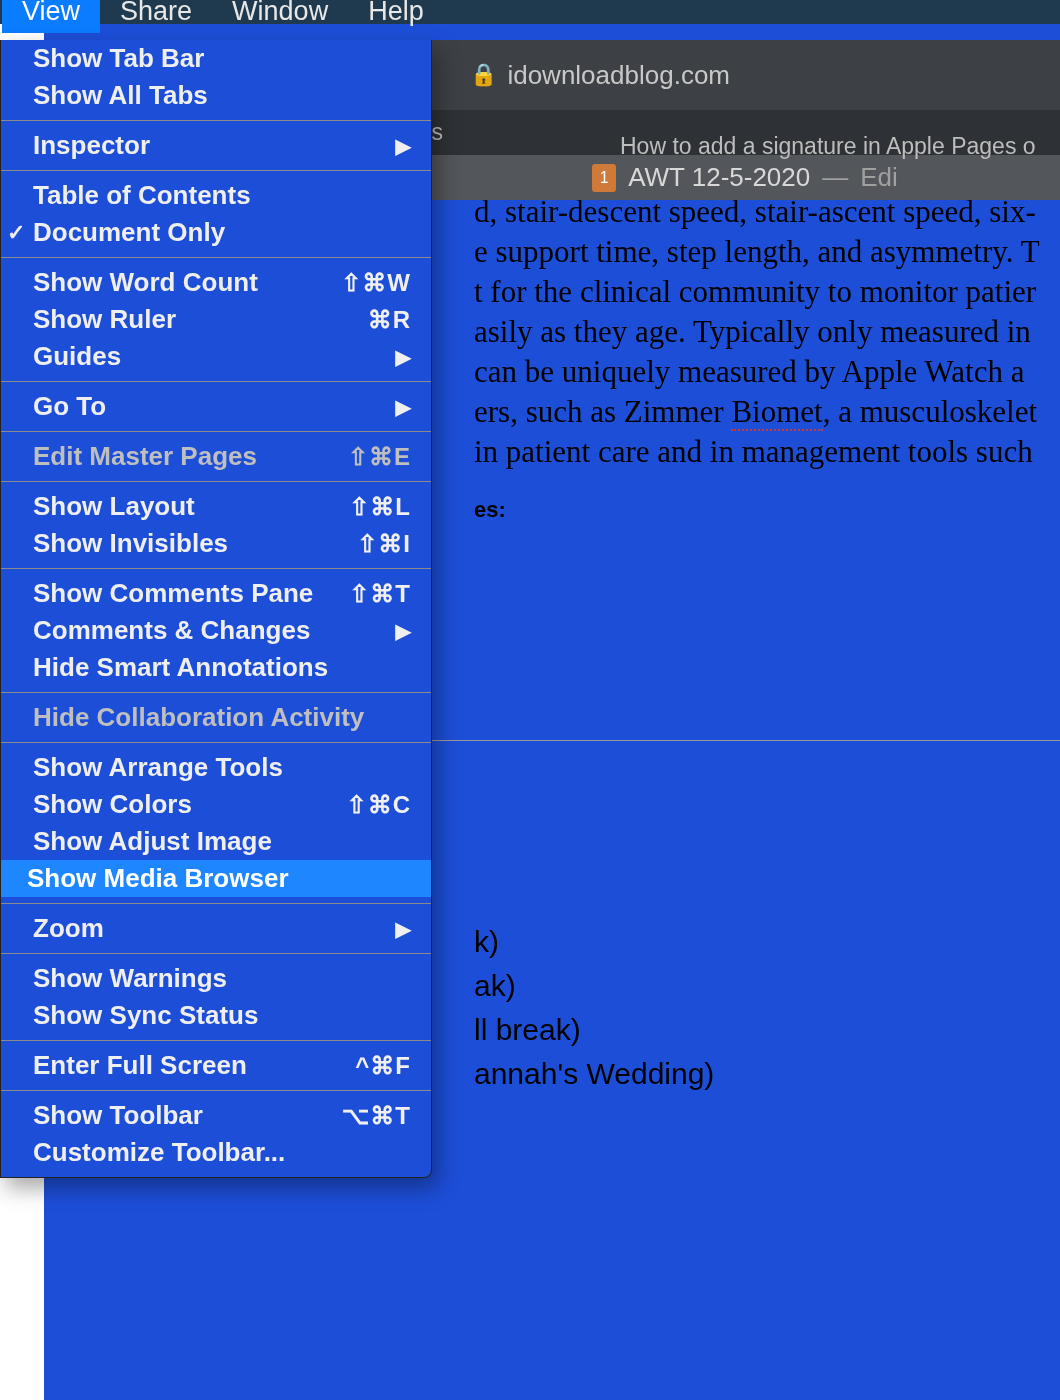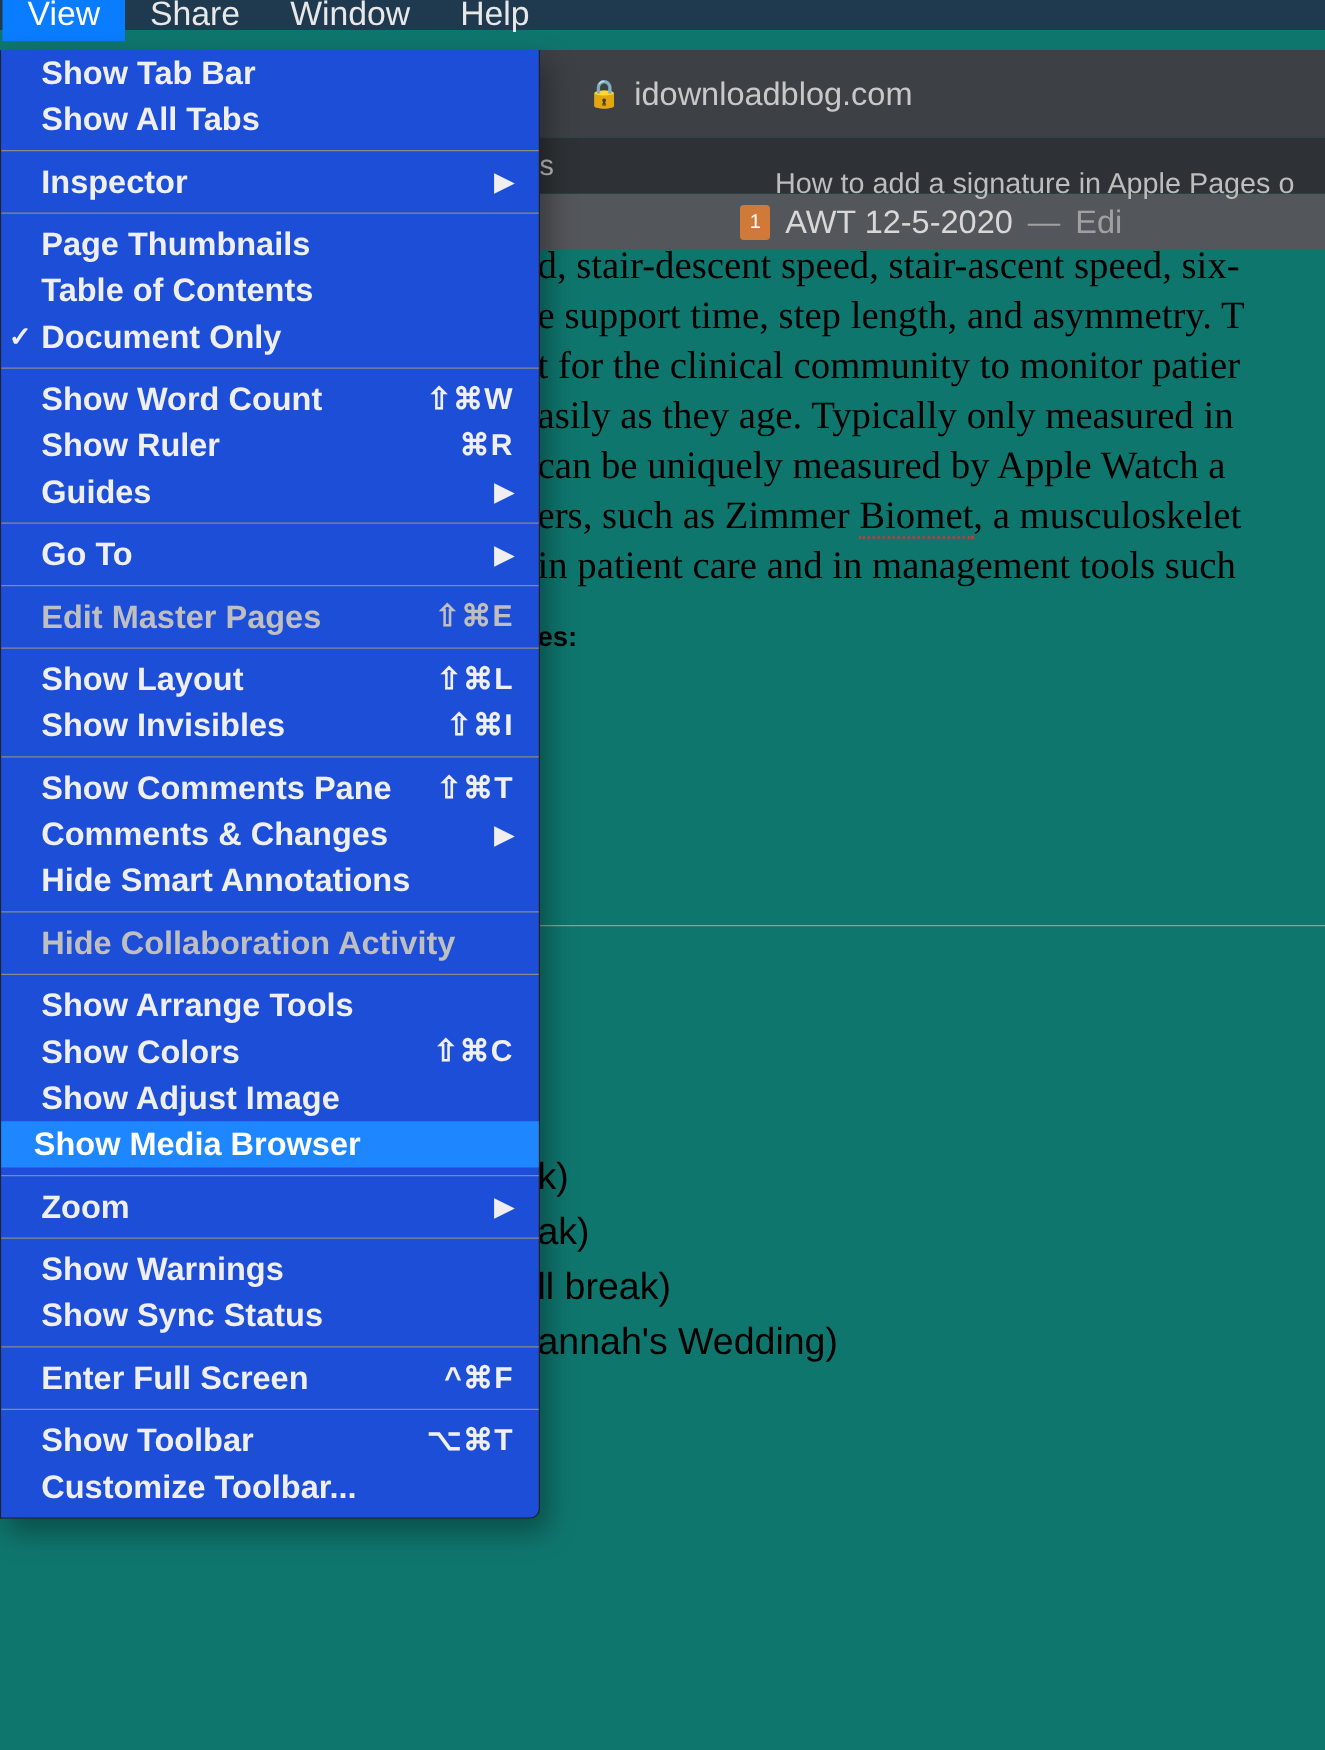--- a/index.html
+++ b/index.html
@@ -25,22 +25,22 @@
   
   .doctitle{position:absolute;left:0;right:0;top:155px;height:45px;
     background:#53565a;color:#d8d8d8;font-size:26px;z-index:3;
     display:flex;align-items:center;justify-content:center;gap:12px;
     padding-left:430px;box-sizing:border-box;}
   .doctitle .docicon{width:24px;height:28px;background:#d07a3a;border-radius:3px;
     display:inline-flex;align-items:center;justify-content:center;color:#fff;font-size:16px;}
   .doctitle .dash{color:#a0a0a0;}
   
   .docbody{position:absolute;inset:0;padding-top:200px;box-sizing:border-box;
-    background:#0f766e;z-index:1;font-family:"Times New Roman",serif;font-size:31px;
-    color:#000;line-height:40px;}
+    background:#1d4ed8;z-index:1;font-family:"Times New Roman",serif;font-size:31px;
+    color:#000;line-height:40px;margin-left:44px;}
   .para1{position:absolute;top:192px;left:430px;right:-20px;white-space:nowrap;}
   .para1 div{height:40px;}
   .underline-dots{border-bottom:2px dotted #c63a3a;}
   .esline{position:absolute;top:490px;left:430px;font-weight:700;font-family:Helvetica,Arial,sans-serif;font-size:22px;}
   .hr{position:absolute;left:0;right:0;top:740px;border-top:1px solid #9a9a9a;height:0;}
   .lines2{position:absolute;top:920px;left:430px;font-family:Helvetica,Arial,sans-serif;font-size:30px;line-height:44px;}
   
   .menu{position:absolute;left:0;top:40px;width:430px;background:#1d4ed8;
     border:1px solid #222;border-top:none;border-bottom-right-radius:8px;
     box-shadow:6px 10px 22px rgba(0,0,0,.35);z-index:20;color:#efefef;
@@ -112,23 +112,20 @@
     <div class="row">
       <span class="lbl">Show All Tabs</span>
     </div>
     <hr>
     <div class="row">
       <span class="lbl">Inspector</span>
       <span class="sub">▶</span>
     </div>
     <hr>
     <div class="row">
-      <span class="lbl">Page Thumbnails</span>
-    </div>
-    <div class="row">
       <span class="lbl">Table of Contents</span>
     </div>
     <div class="row">
       <span class="chk">✓</span>
       <span class="lbl">Document Only</span>
     </div>
     <hr>
     <div class="row">
       <span class="lbl">Show Word Count</span>
       <span class="keys">⇧⌘W</span>

